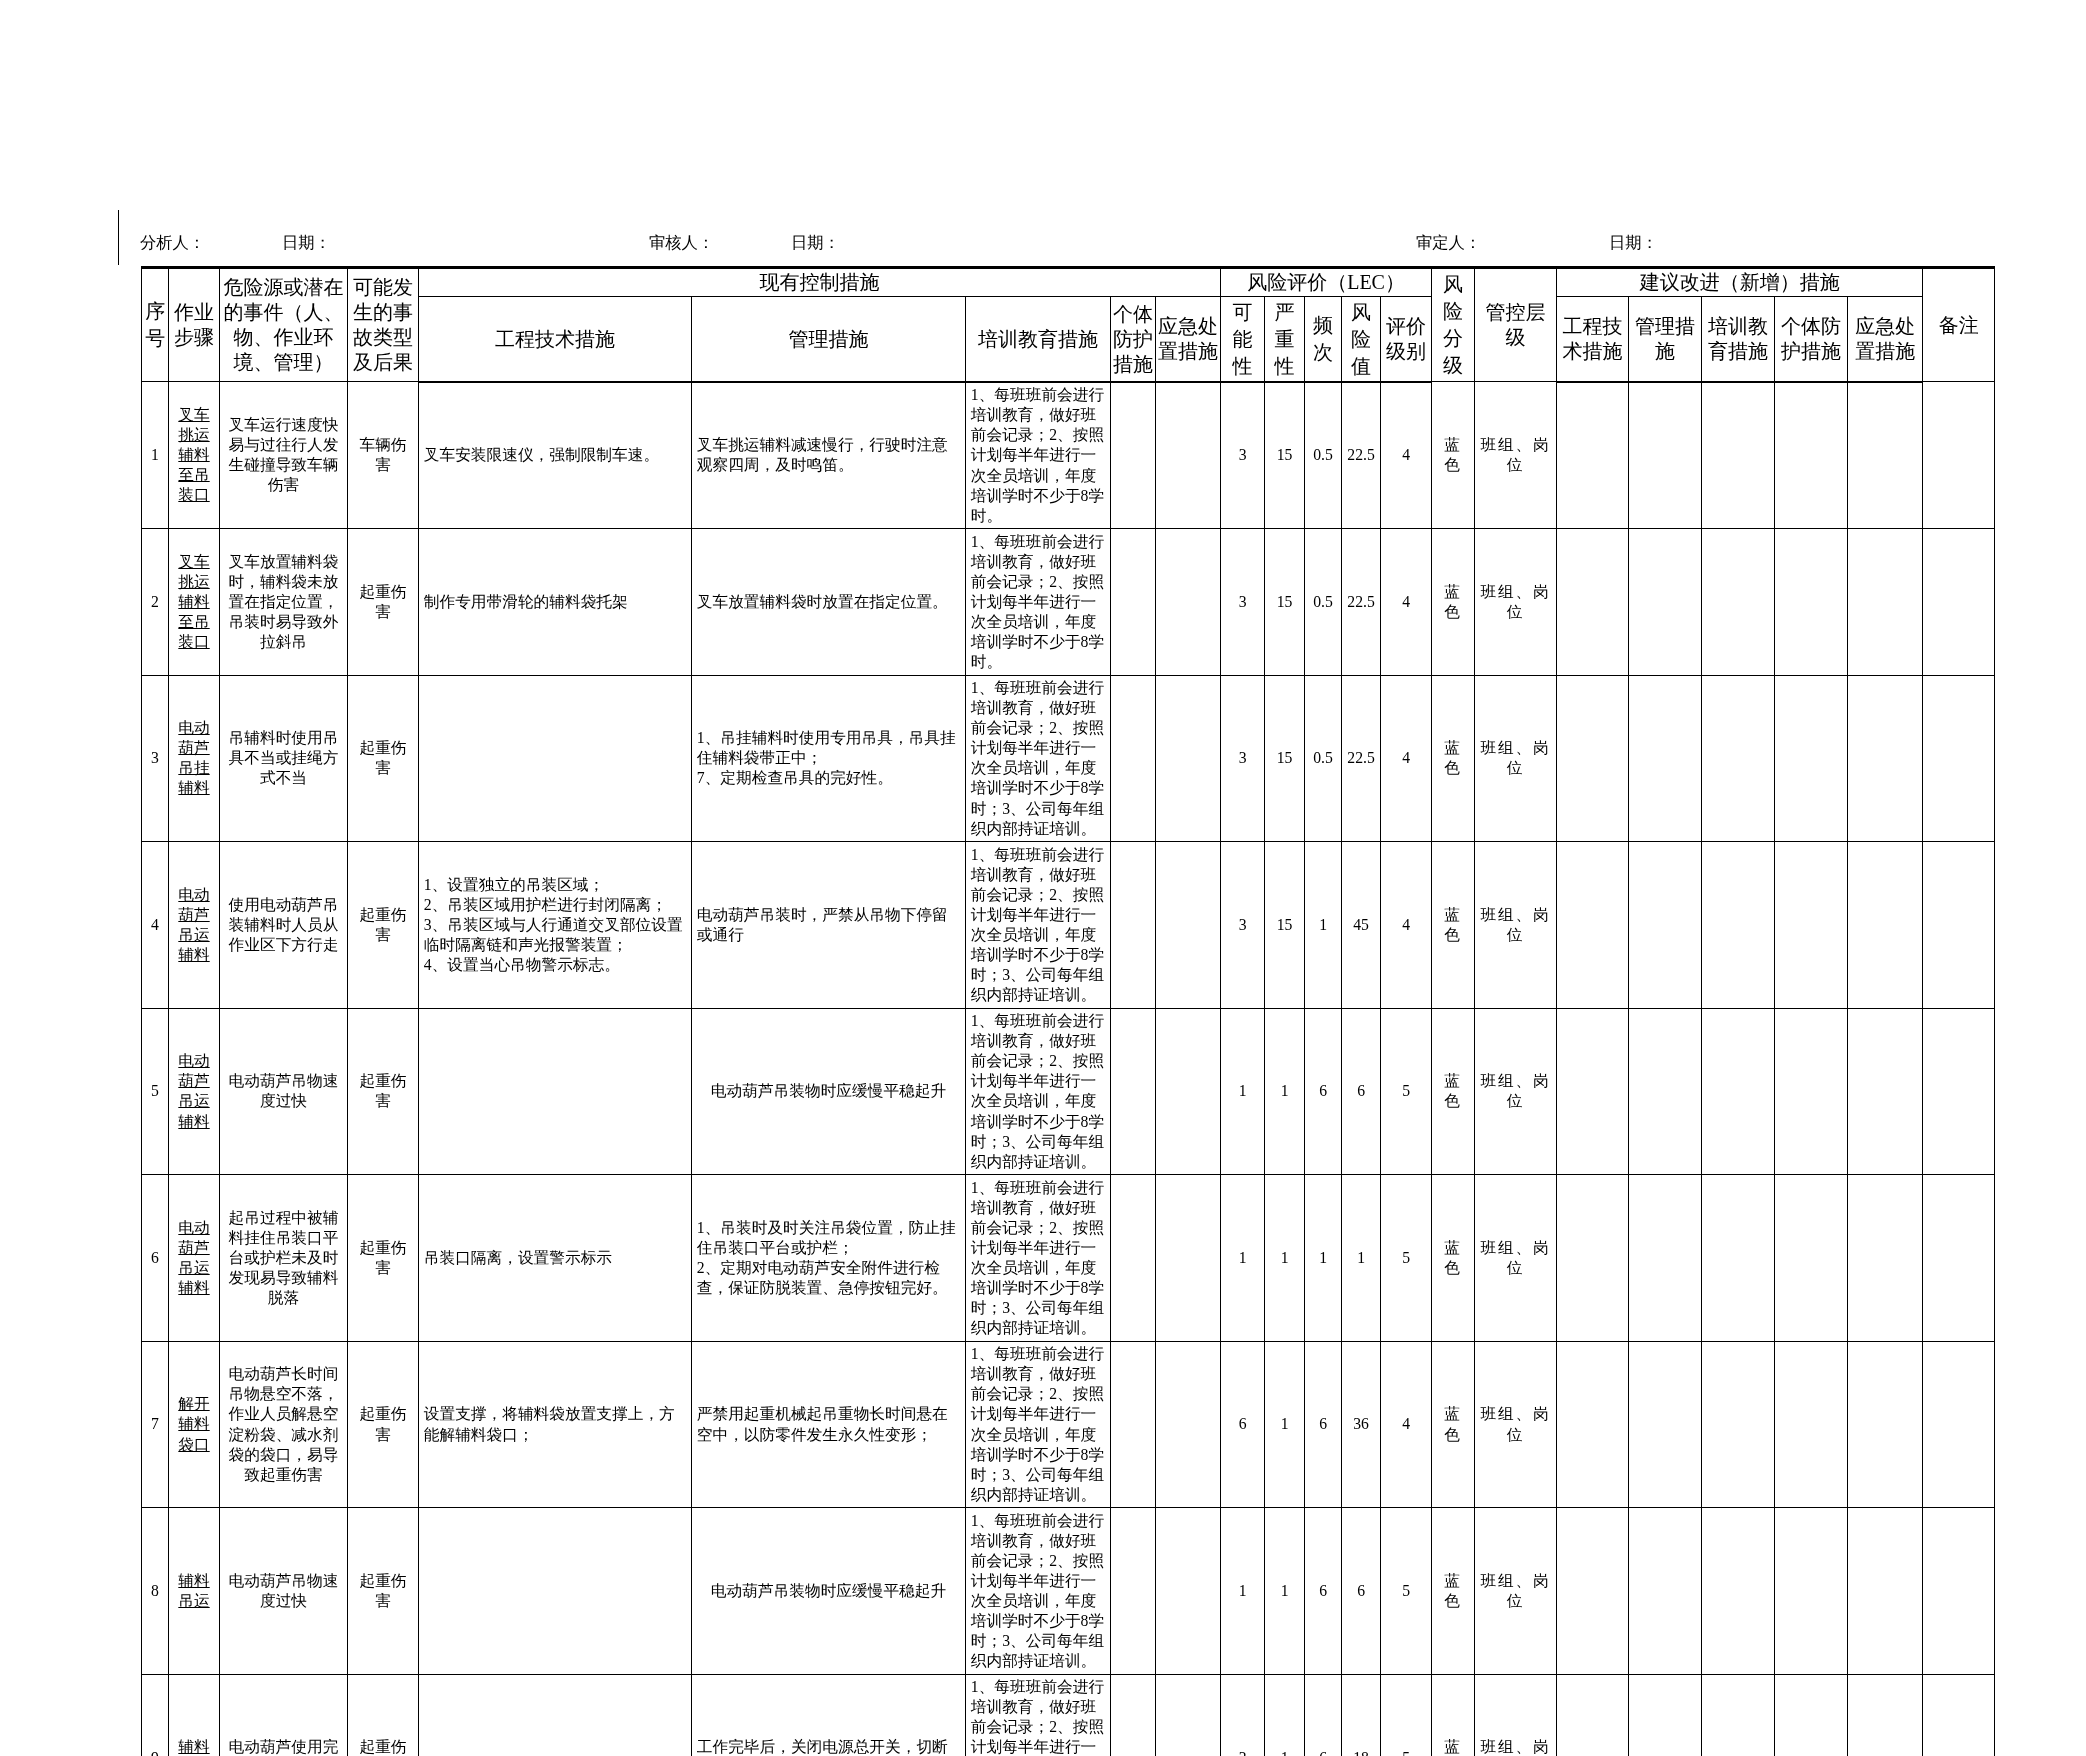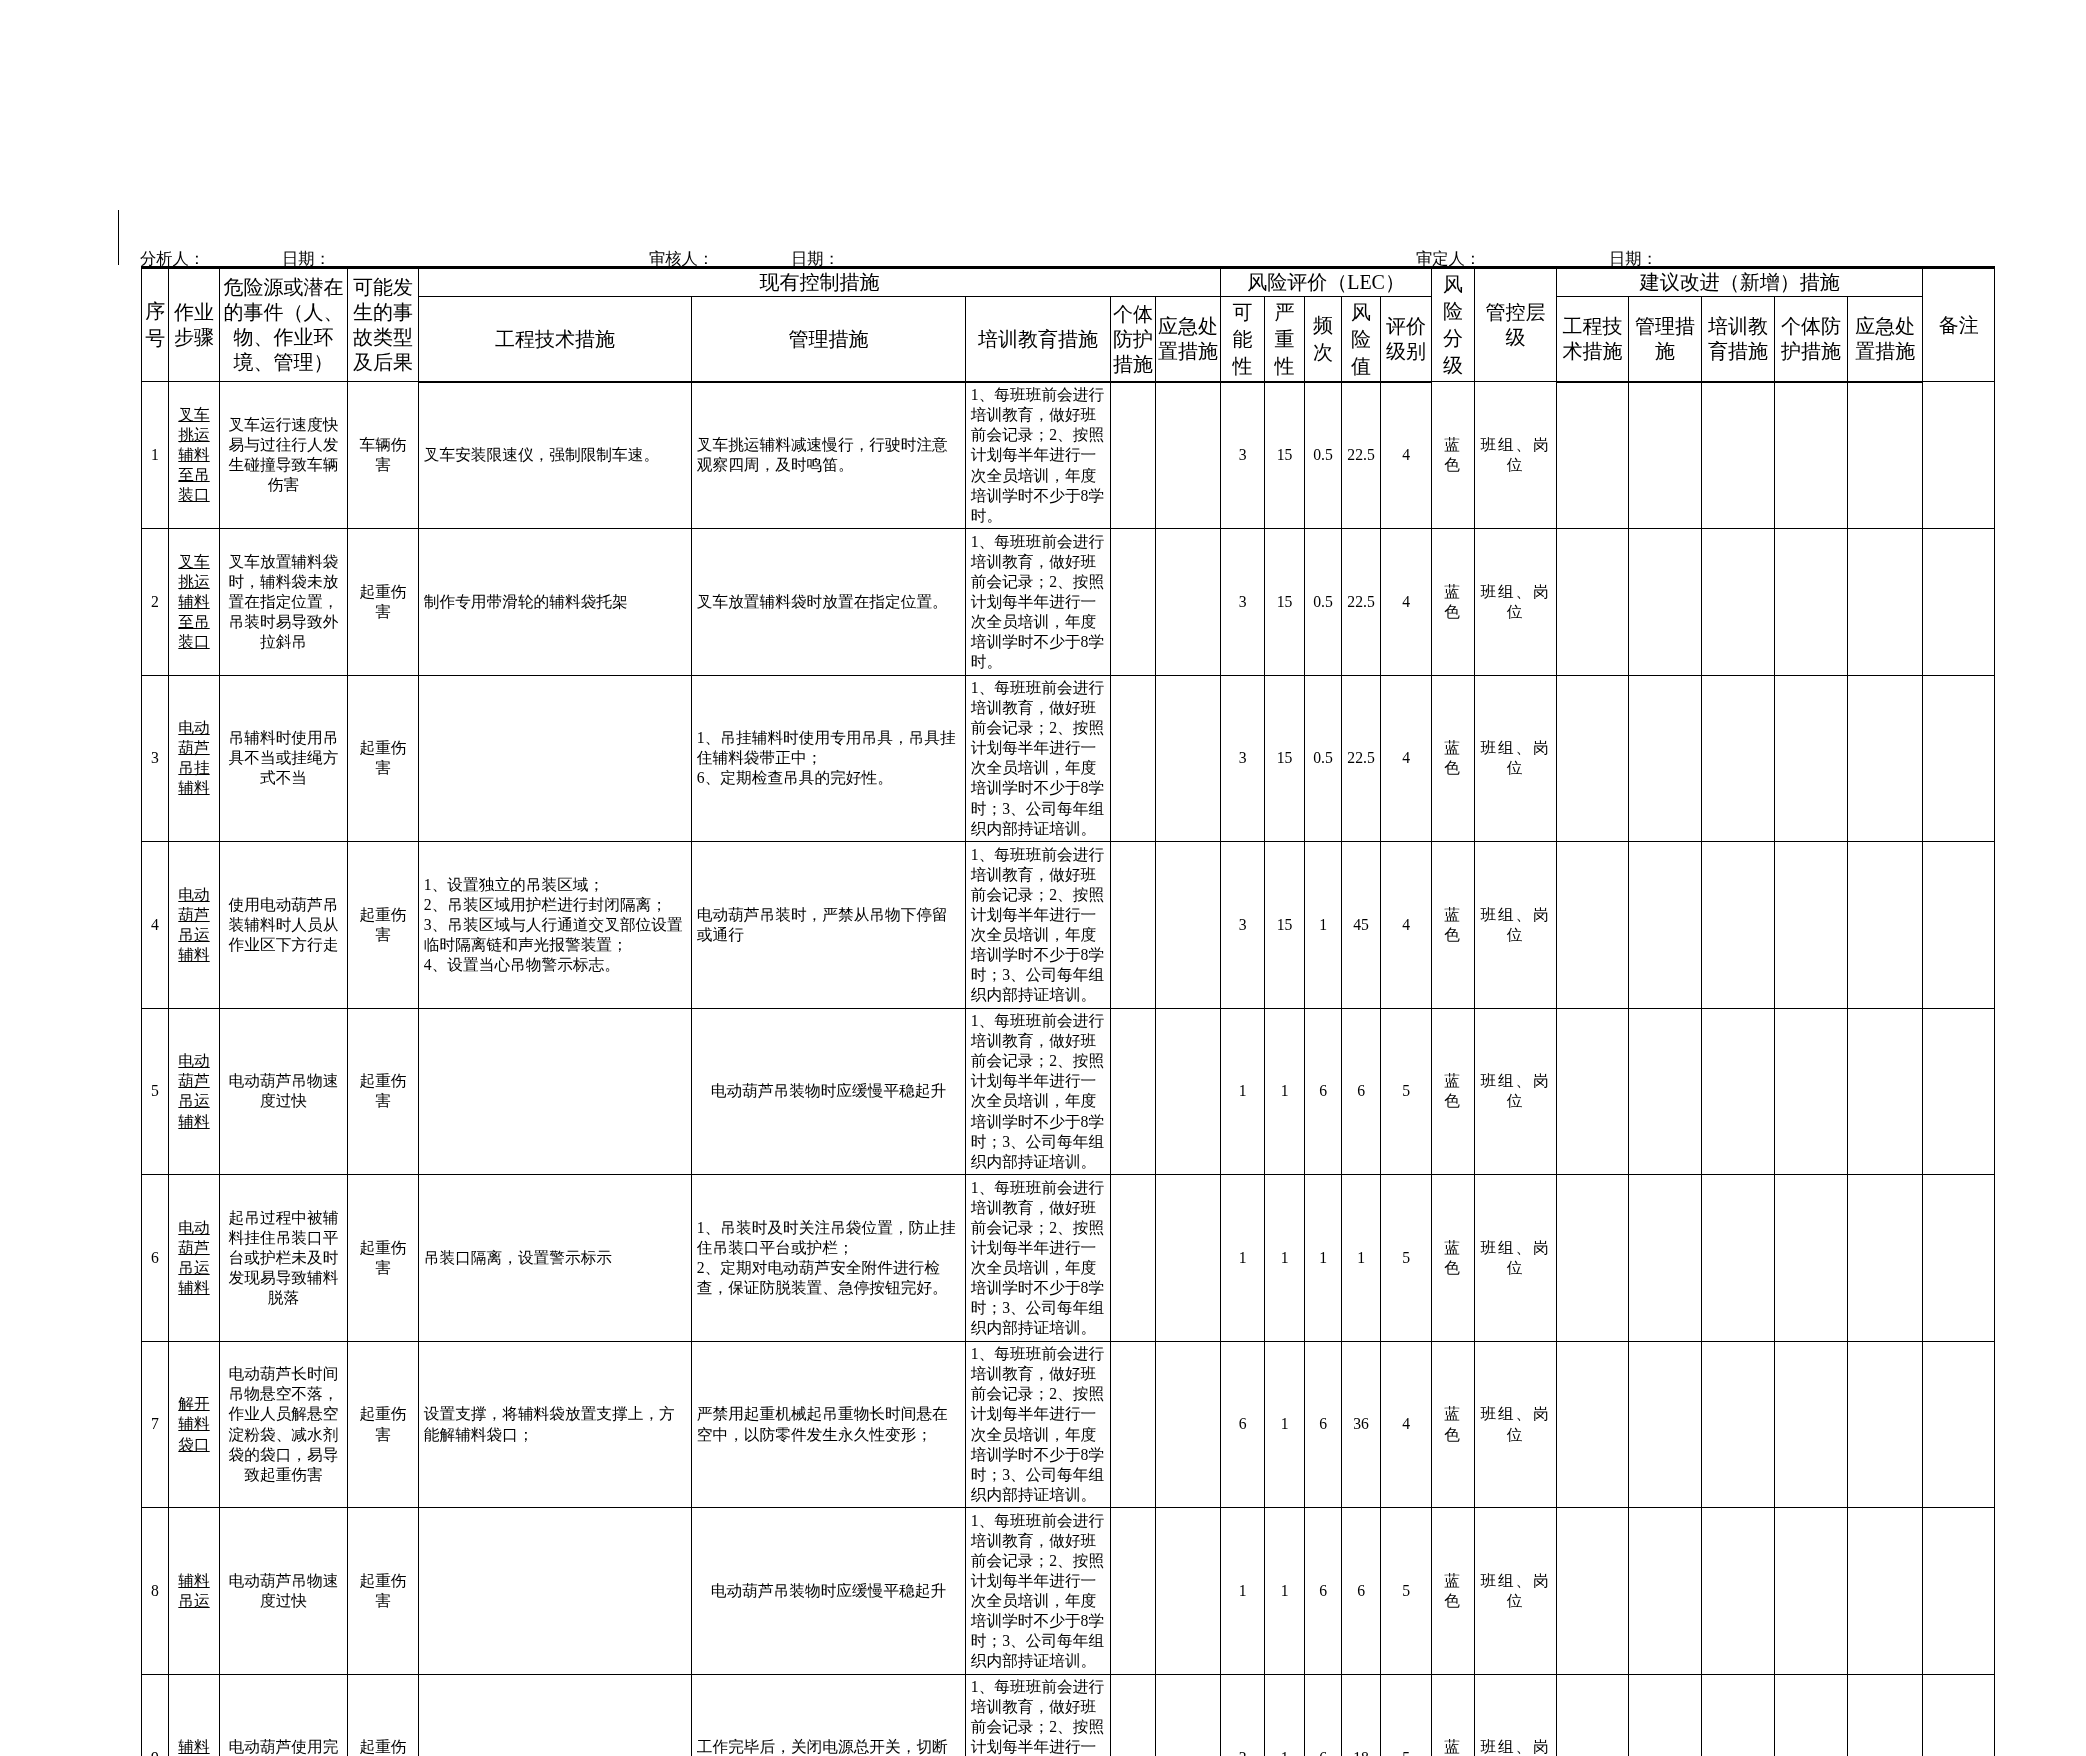--- a/index.html
+++ b/index.html
@@ -15,21 +15,21 @@
   .doc-title{
     position:absolute;
     left:141px; top:181px; width:1852px;
     text-align:center;
     font-size:20.5px; font-weight:bold;
     letter-spacing:0.6px;
   }
   .info-line{position:absolute; left:0; width:2087px; height:24px; font-size:16.3px;}
   .info-line span{position:absolute; white-space:nowrap;}
   #info1{top:222px;}
-  #info2{top:248px;}
+  #info2{top:232px;}
   .left-rule{
     position:absolute; left:118px; top:210px; width:1.2px; height:55px;
     background:#000;
   }
   
   table.jha{
     position:absolute;
     left:141px; top:266px;
     width:1852px;
     border-collapse:collapse;
@@ -213,21 +213,21 @@
           <td class="c-sug-emergency"></td>
           <td class="c-remark"></td>
         </tr>
         <tr>
           <td class="c-seq">3</td>
           <td class="c-step">电动葫芦吊挂辅料</td>
           <td class="c-hazard">吊辅料时使用吊具不当或挂绳方式不当</td>
           <td class="c-type">起重伤害</td>
           <td class="c-eng"></td>
           <td class="c-mgmt">1、吊挂辅料时使用专用吊具，吊具挂住辅料袋带正中；
-6、定期检查吊具的完好性。</td>
+7、定期检查吊具的完好性。</td>
           <td class="c-training">1、每班班前会进行培训教育，做好班前会记录；2、按照计划每半年进行一次全员培训，年度培训学时不少于8学时；3、公司每年组织内部持证培训。</td>
           <td class="c-ppe"></td>
           <td class="c-emergency"></td>
           <td class="c-l">3</td>
           <td class="c-s">15</td>
           <td class="c-c">0.5</td>
           <td class="c-d">22.5</td>
           <td class="c-grade">4</td>
           <td class="c-riskclass">蓝色</td>
           <td class="c-control">班组、岗位</td>

